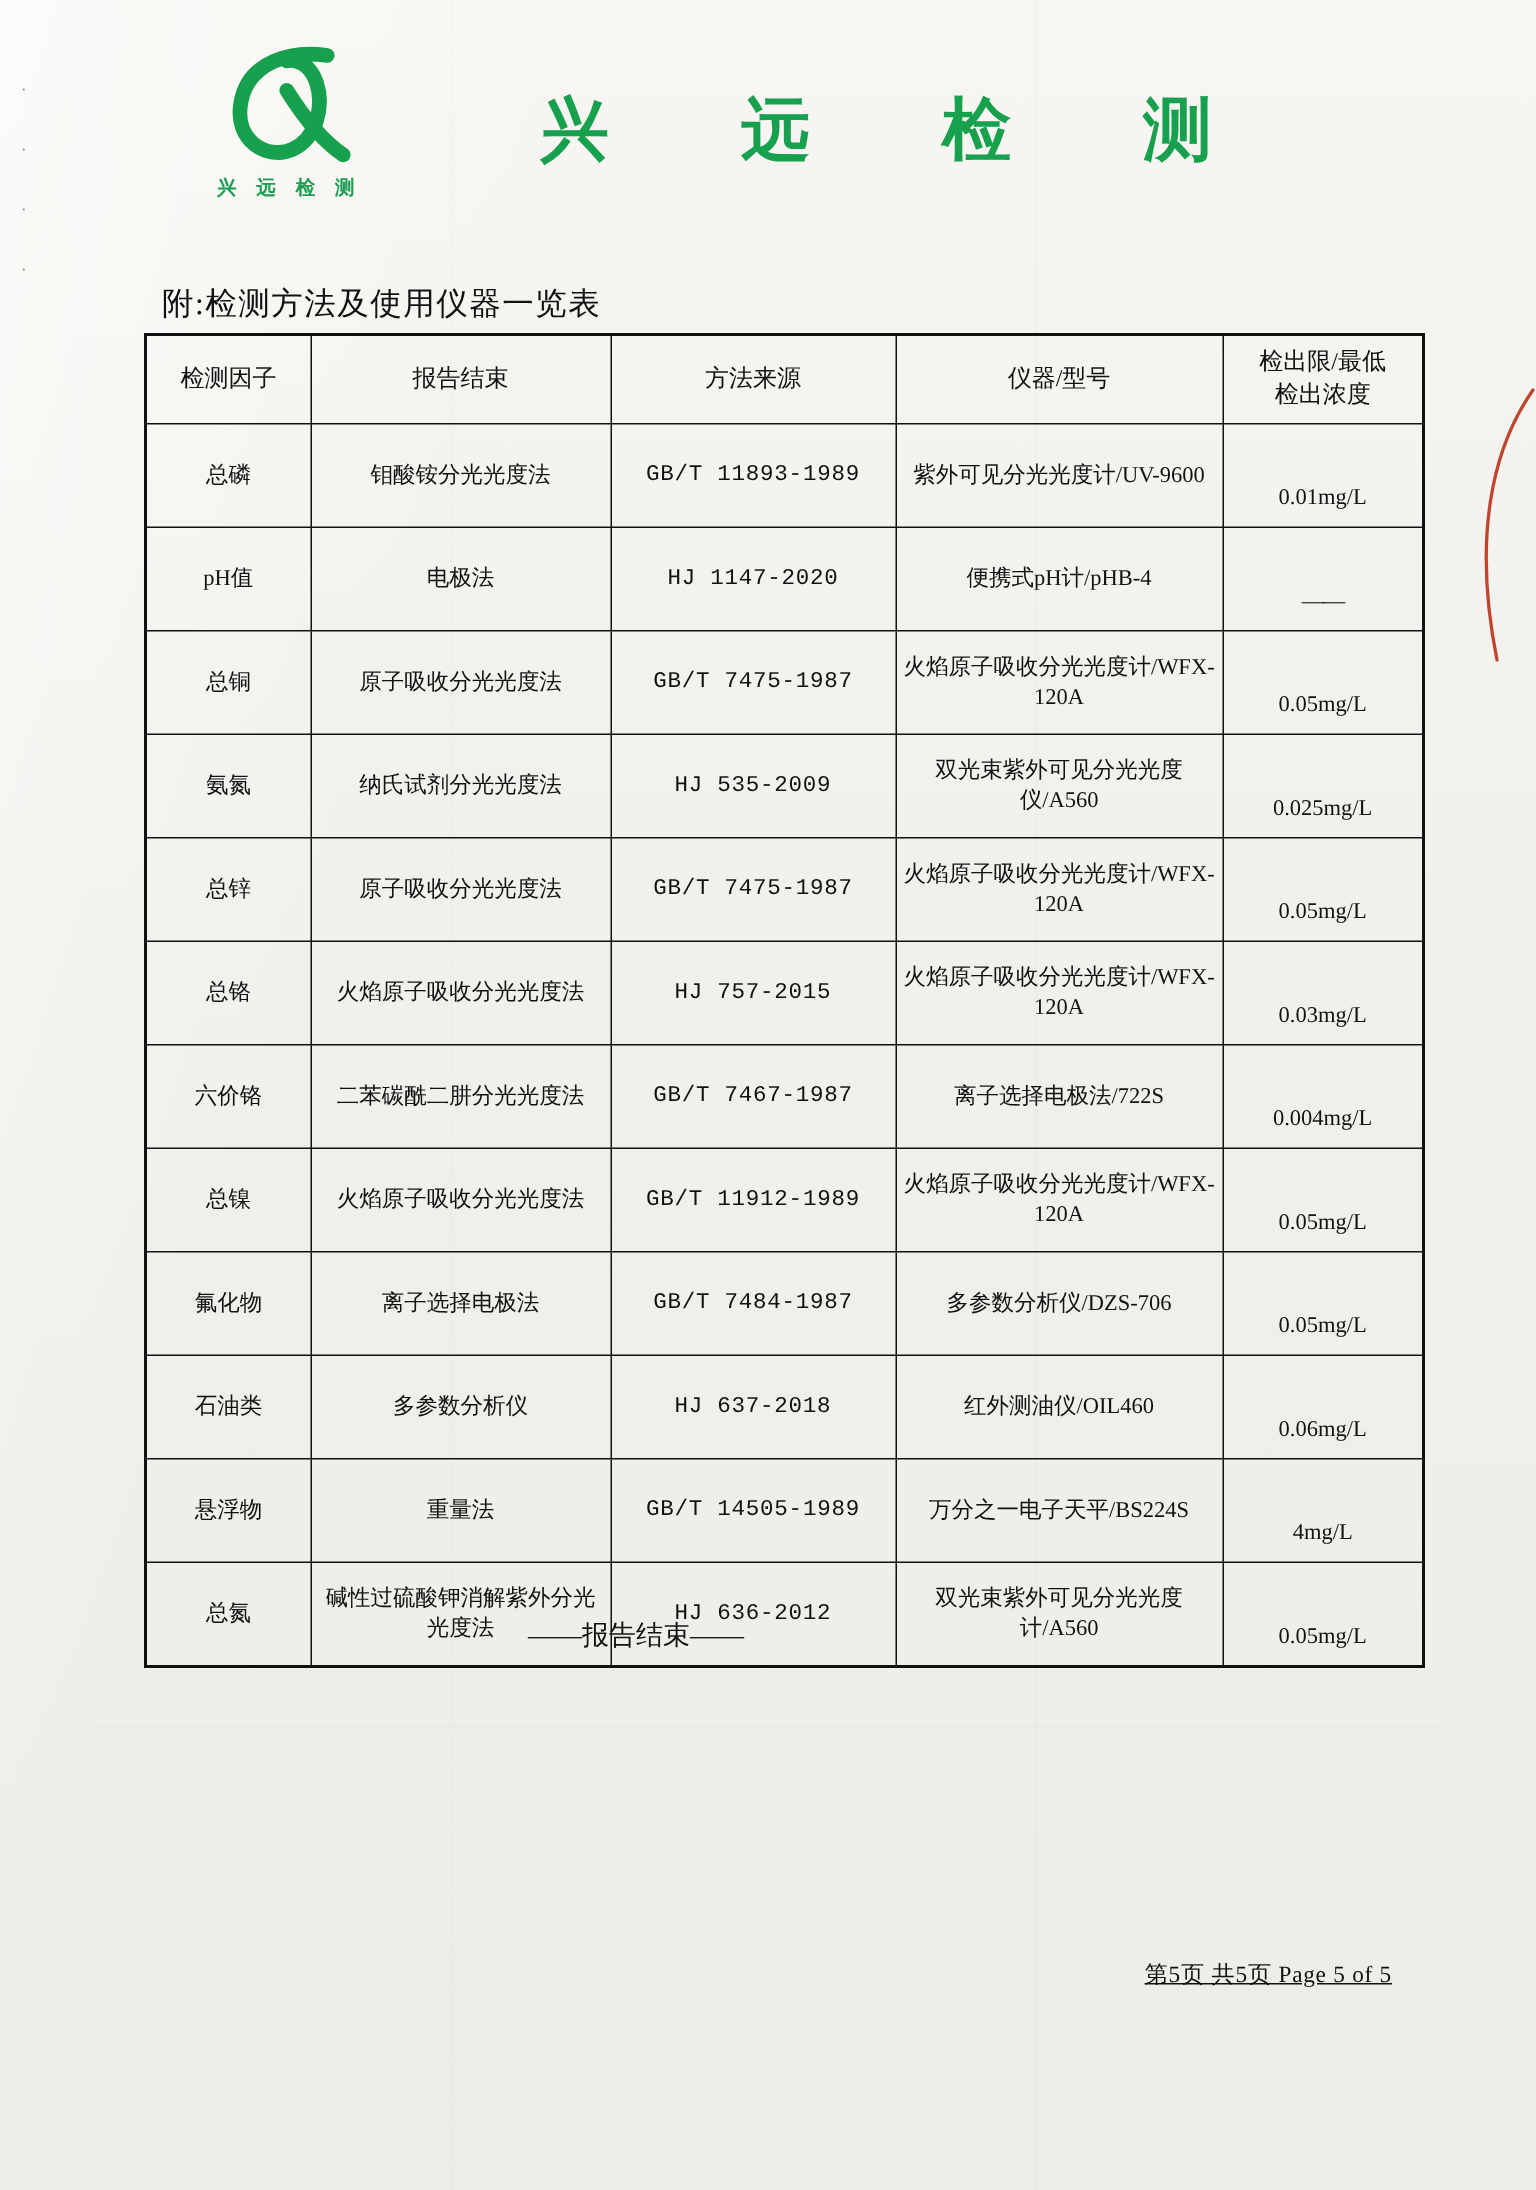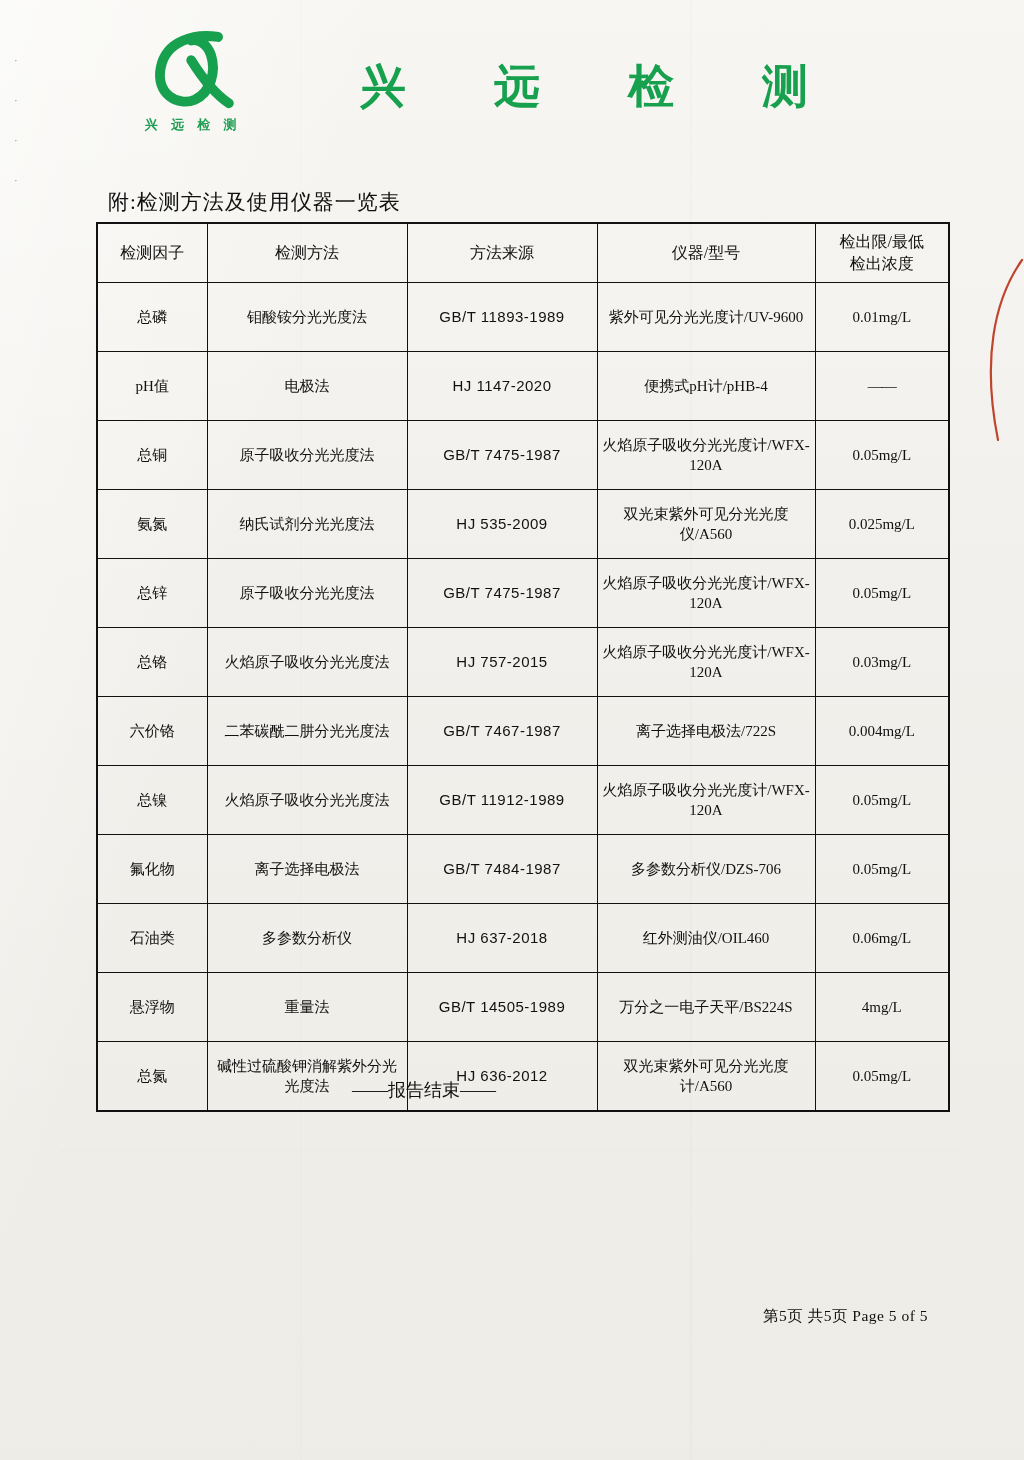--- a/index.html
+++ b/index.html
@@ -110,28 +110,28 @@
   }
   table.method-table tbody td {
     height: 56px;
   }
   col.c1 { width: 110px; }
   col.c2 { width: 200px; }
   col.c3 { width: 190px; }
   col.c4 { width: 218px; }
   col.c5 { width: 134px; }
   .latin {
-    font-family: Liberation Sans, sans-serif;
+    font-family: Liberation Mono, monospace;
     letter-spacing: 0.5px;
   }
   .limit {
     font-family: "Liberation Serif", serif;
     font-size: 14.5px;
     position: relative;
-    top: 0;
+    top: 15px;
   }
   .dash {
     letter-spacing: -1px;
     font-size: 15px;
   }
 
   
   .end-note {
     position: absolute;
     left: 4px;
@@ -143,20 +143,21 @@
   }
 
   
   .footer {
     position: absolute;
     right: 96px;
     top: 1306px;
     font-size: 15.5px;
     color: #111;
     letter-spacing: 0.5px;
+    text-decoration: underline;
   }
 
   
   .edge-mark {
     position: absolute;
     color: #b9442f;
     pointer-events: none;
   }
   .left-ticks {
     position: absolute;
@@ -198,21 +199,21 @@
       <colgroup>
         <col class="c1">
           <col class="c2">
           <col class="c3">
           <col class="c4">
           <col class="c5">
       </colgroup>
       <thead>
         <tr>
           <td>检测因子</td>
-          <td>检测方法</td>
+          <td>报告结束</td>
           <td>方法来源</td>
           <td>仪器/型号</td>
           <td>
             <div>检出限/最低</div>
             <div>检出浓度</div>
           </td>
         </tr>
       </thead>
       <tbody>
         <tr>

